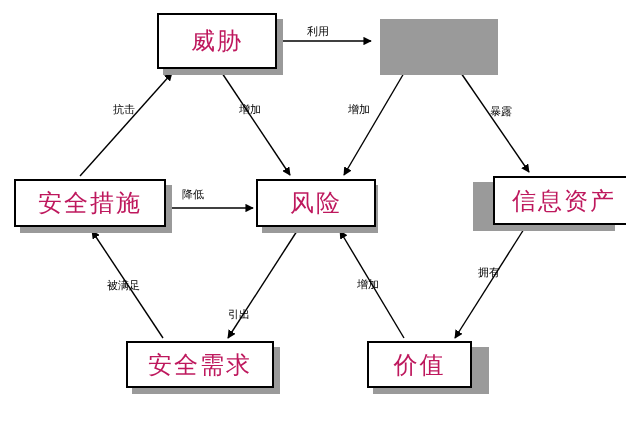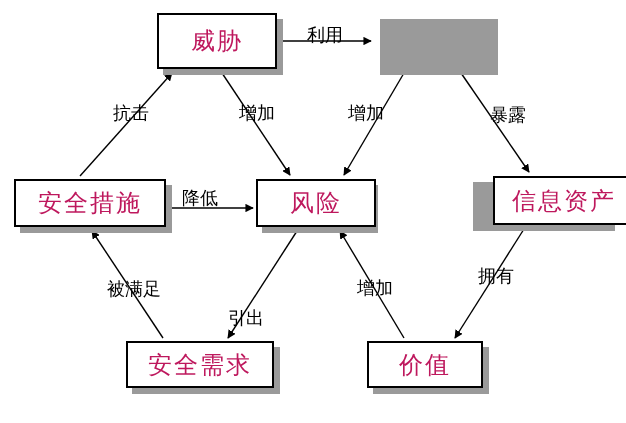--- a/index.html
+++ b/index.html
@@ -39,21 +39,21 @@
     white-space: nowrap;
     z-index: 3;
   }
   .node-shadow {
     position: absolute;
     background: #9a9a9a;
     z-index: 2;
   }
   .edge-label {
     position: absolute;
-    font-size: 18px;
+    font-size: 11px;
     color: #000000;
     background: transparent;
     white-space: nowrap;
     line-height: 1;
     letter-spacing: 0px;
     z-index: 4;
   }
 </style>
 </head>
 <body>
@@ -110,21 +110,21 @@
     </div>
 
   <div class="node" style="left:467px;top:176px;width:142px;height:49px;margin-left:26px;">
       <span>信息资产</span>
     </div>
 
   <div class="node" style="left:126px;top:341px;width:148px;height:47px;">
       <span>安全需求</span>
     </div>
 
-  <div class="node" style="left:367px;top:341px;width:116px;height:47px;">
+  <div class="node" style="left:367px;top:341px;width:105px;height:47px;">
       <span>价值</span>
     </div>
 
   <div class="edge-label" style="left:307px;top:26px;">利用</div>
   <div class="edge-label" style="left:113px;top:104px;">抗击</div>
   <div class="edge-label" style="left:239px;top:104px;">增加</div>
   <div class="edge-label" style="left:348px;top:104px;">增加</div>
   <div class="edge-label" style="left:490px;top:106px;">暴露</div>
   <div class="edge-label" style="left:182px;top:189px;">降低</div>
   <div class="edge-label" style="left:107px;top:280px;">被满足</div>

